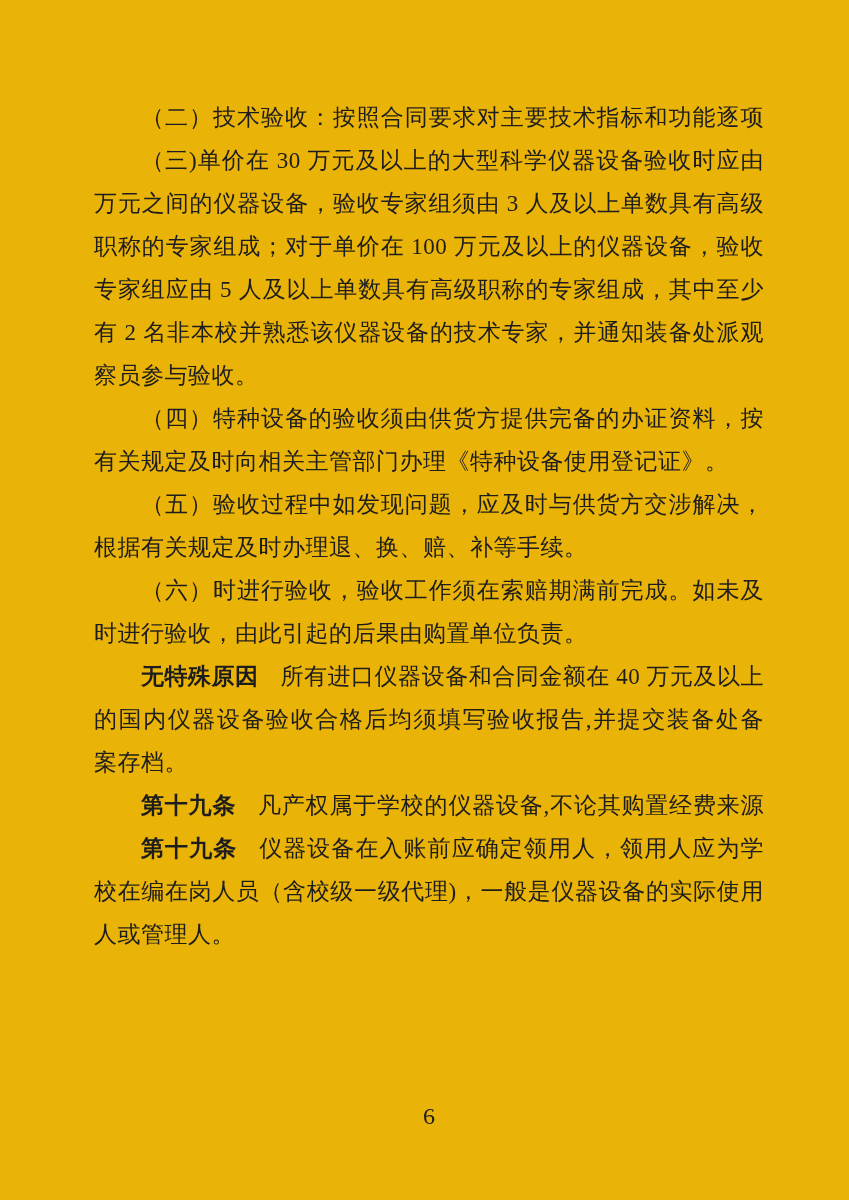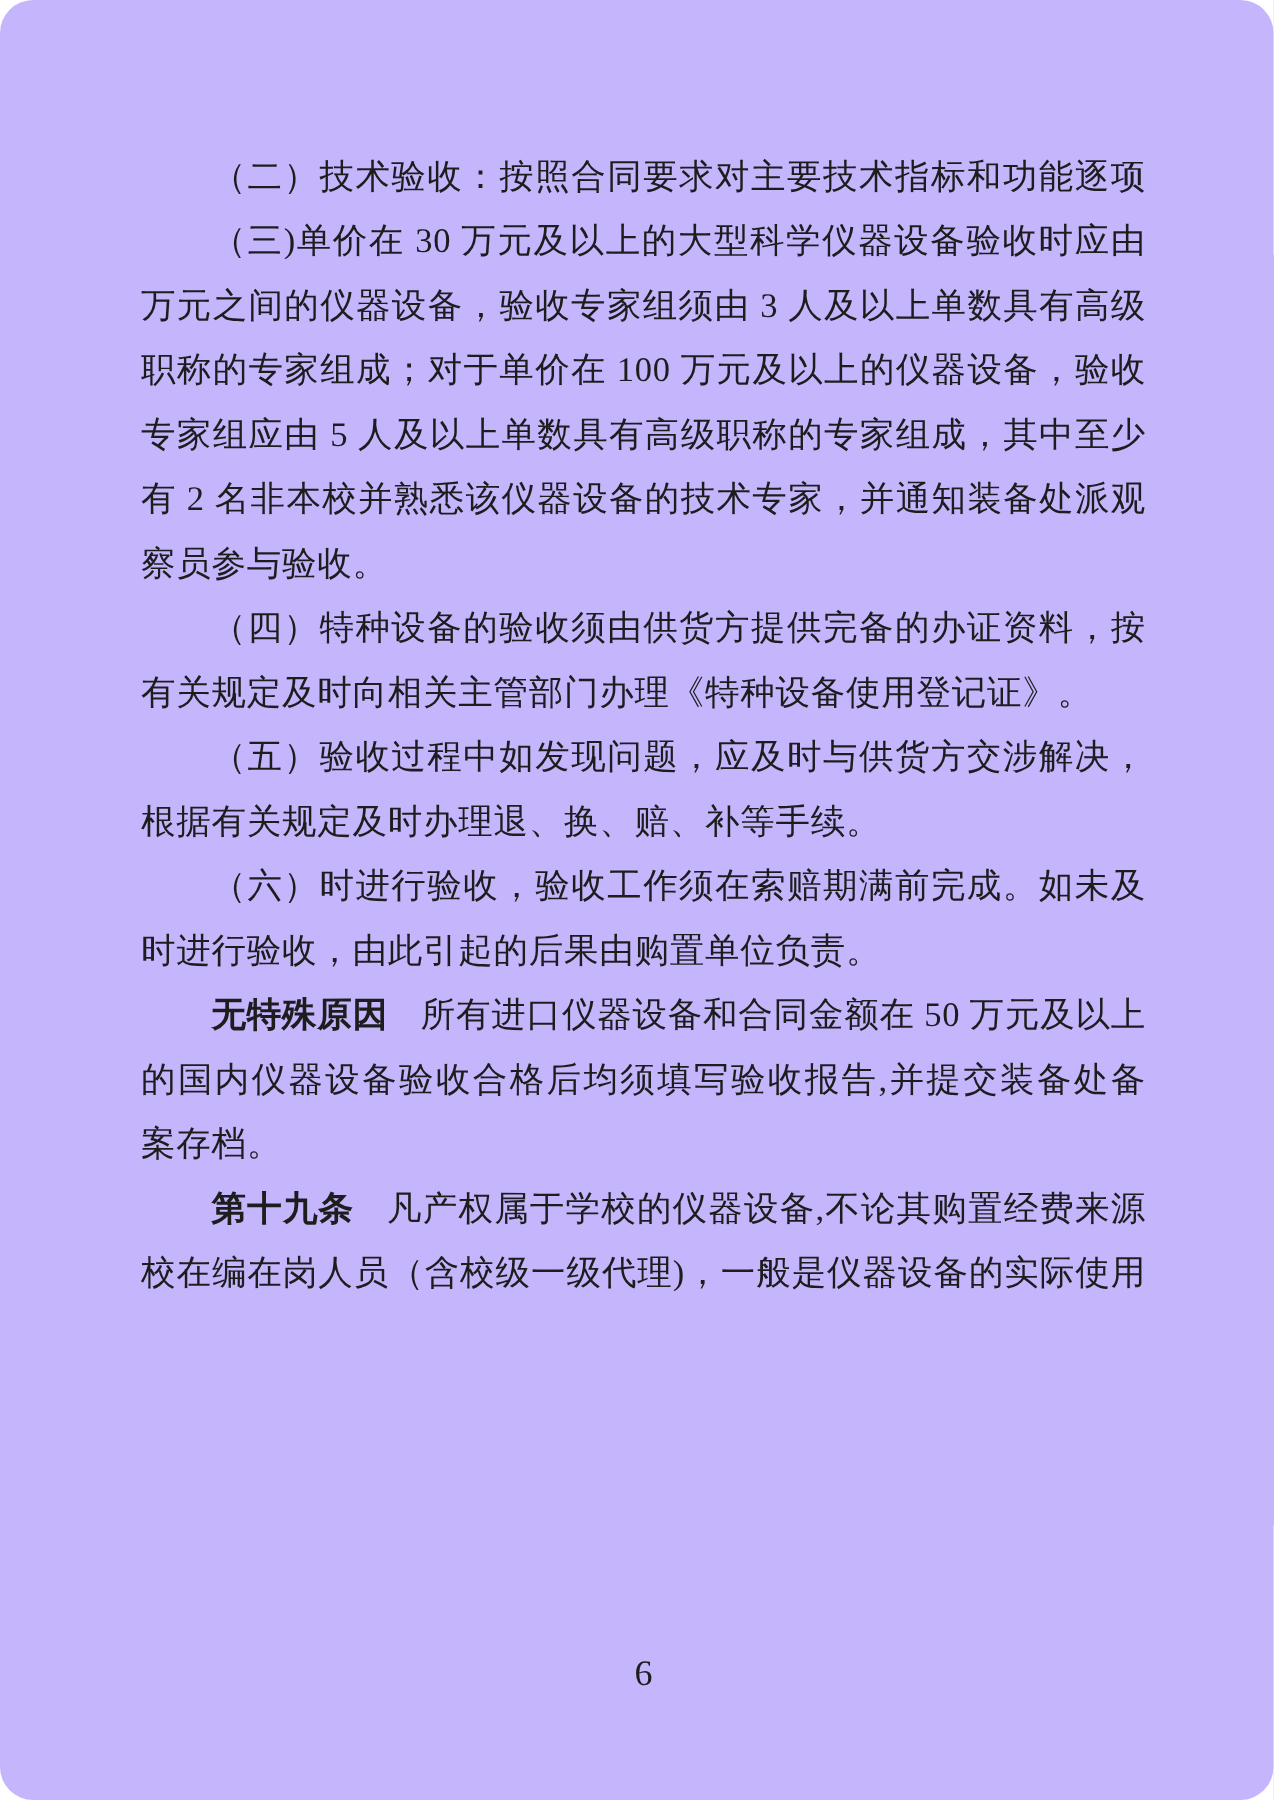--- a/index.html
+++ b/index.html
@@ -11,22 +11,21 @@
     width: 849px;
     height: 1200px;
     position: relative;
     font-family: "Liberation Serif", "DejaVu Serif", serif;
     color: #1d1d1d;
     overflow: hidden;
   }
   .page {
     position: absolute;
     inset: 0;
-    background: #c4b5fd;
-    border-radius: 22px;
+    background: #eab308;
   }
   .content {
     position: absolute;
     left: 94px;
     top: 96px;
     width: 670px;
   }
   .line {
     font-size: 23px;
     line-height: 43px;
@@ -66,23 +65,25 @@
     <div class="line fill"><span>职称的专家组成；对于单价在 100 万元及以上的仪器设备，验收</span></div>
     <div class="line fill"><span>专家组应由 5 人及以上单数具有高级职称的专家组成，其中至少</span></div>
     <div class="line fill"><span>有 2 名非本校并熟悉该仪器设备的技术专家，并通知装备处派观</span></div>
     <div class="line"><span>察员参与验收。</span></div>
     <div class="line indent fill"><span>（四）特种设备的验收须由供货方提供完备的办证资料，按</span></div>
     <div class="line"><span>有关规定及时向相关主管部门办理《特种设备使用登记证》。</span></div>
     <div class="line indent fill"><span>（五）验收过程中如发现问题，应及时与供货方交涉解决，</span></div>
     <div class="line"><span>根据有关规定及时办理退、换、赔、补等手续。</span></div>
     <div class="line indent fill"><span>（六）时进行验收，验收工作须在索赔期满前完成。如未及</span></div>
     <div class="line"><span>时进行验收，由此引起的后果由购置单位负责。</span></div>
-    <div class="line indent fill"><span class="head">无特殊原因</span><span>所有进口仪器设备和合同金额在 50 万元及以上</span></div>
+    <div class="line indent fill"><span class="head">无特殊原因</span><span>所有进口仪器设备和合同金额在 40 万元及以上</span></div>
     <div class="line fill"><span>的国内仪器设备验收合格后均须填写验收报告,并提交装备处备</span></div>
     <div class="line"><span>案存档。</span></div>
     <div class="line indent fill"><span class="head">第十九条</span><span>凡产权属于学校的仪器设备,不论其购置经费来源</span></div>
+    <div class="line indent fill"><span class="head">第十九条</span><span>仪器设备在入账前应确定领用人，领用人应为学</span></div>
     <div class="line fill"><span>校在编在岗人员（含校级一级代理)，一般是仪器设备的实际使用</span></div>
+    <div class="line"><span>人或管理人。</span></div>
   </div>
 
   <div class="footer">
     <span>6</span>
   </div>
 </div>
 
 </body></html>

